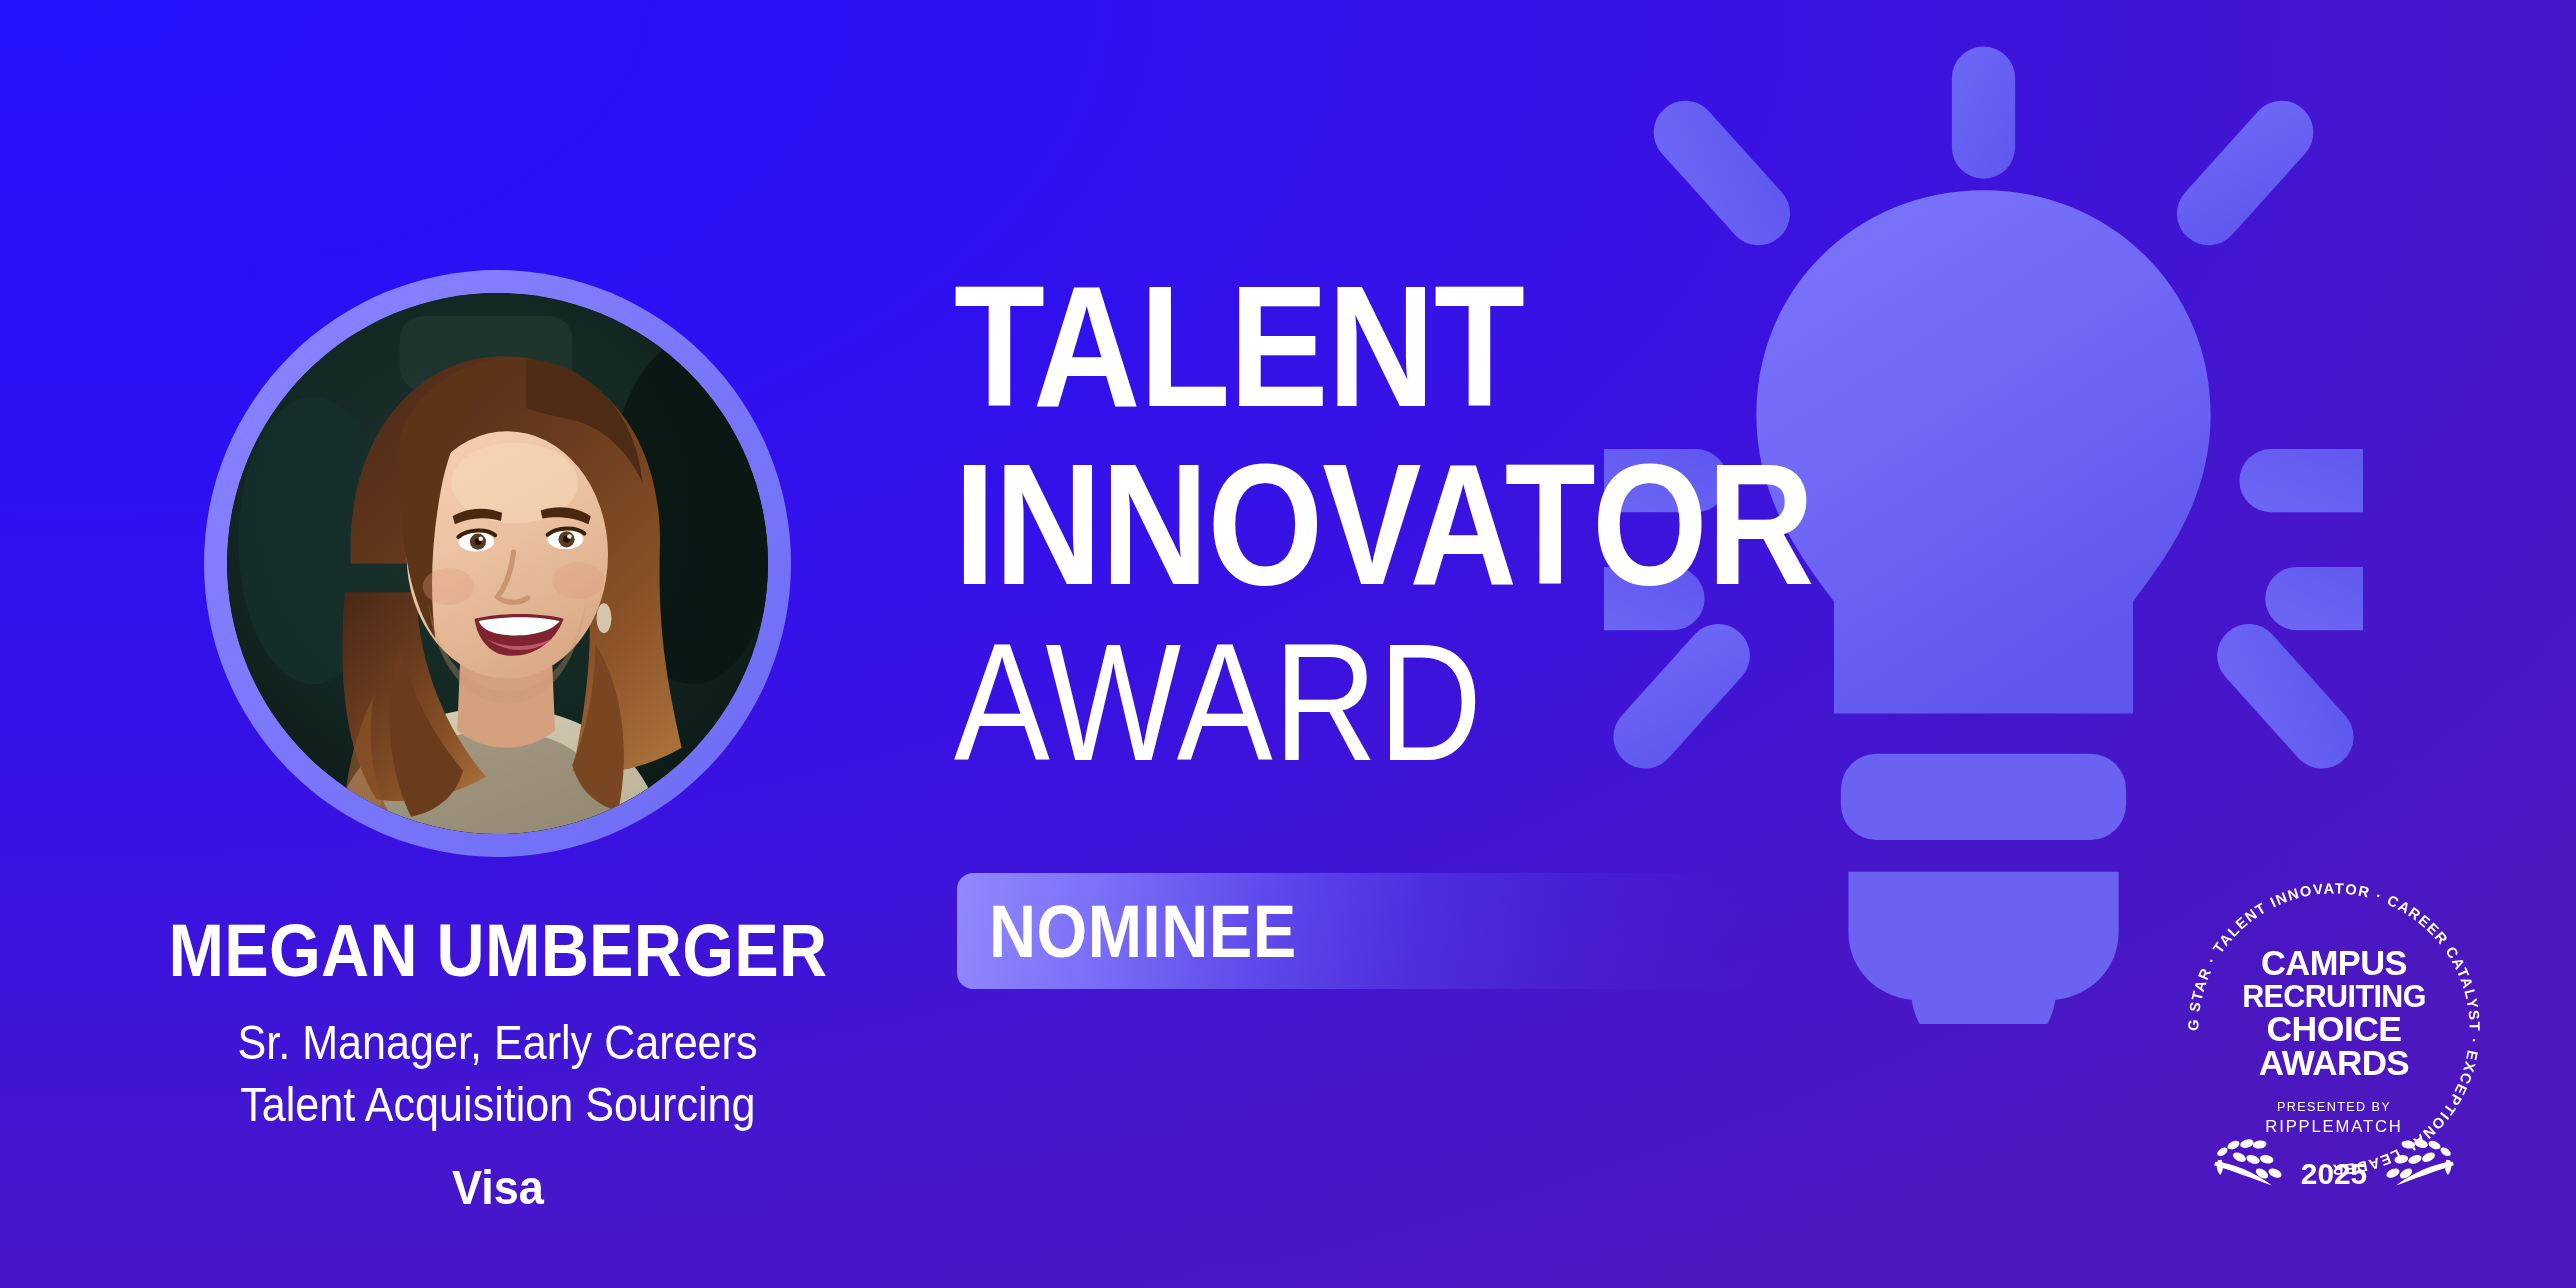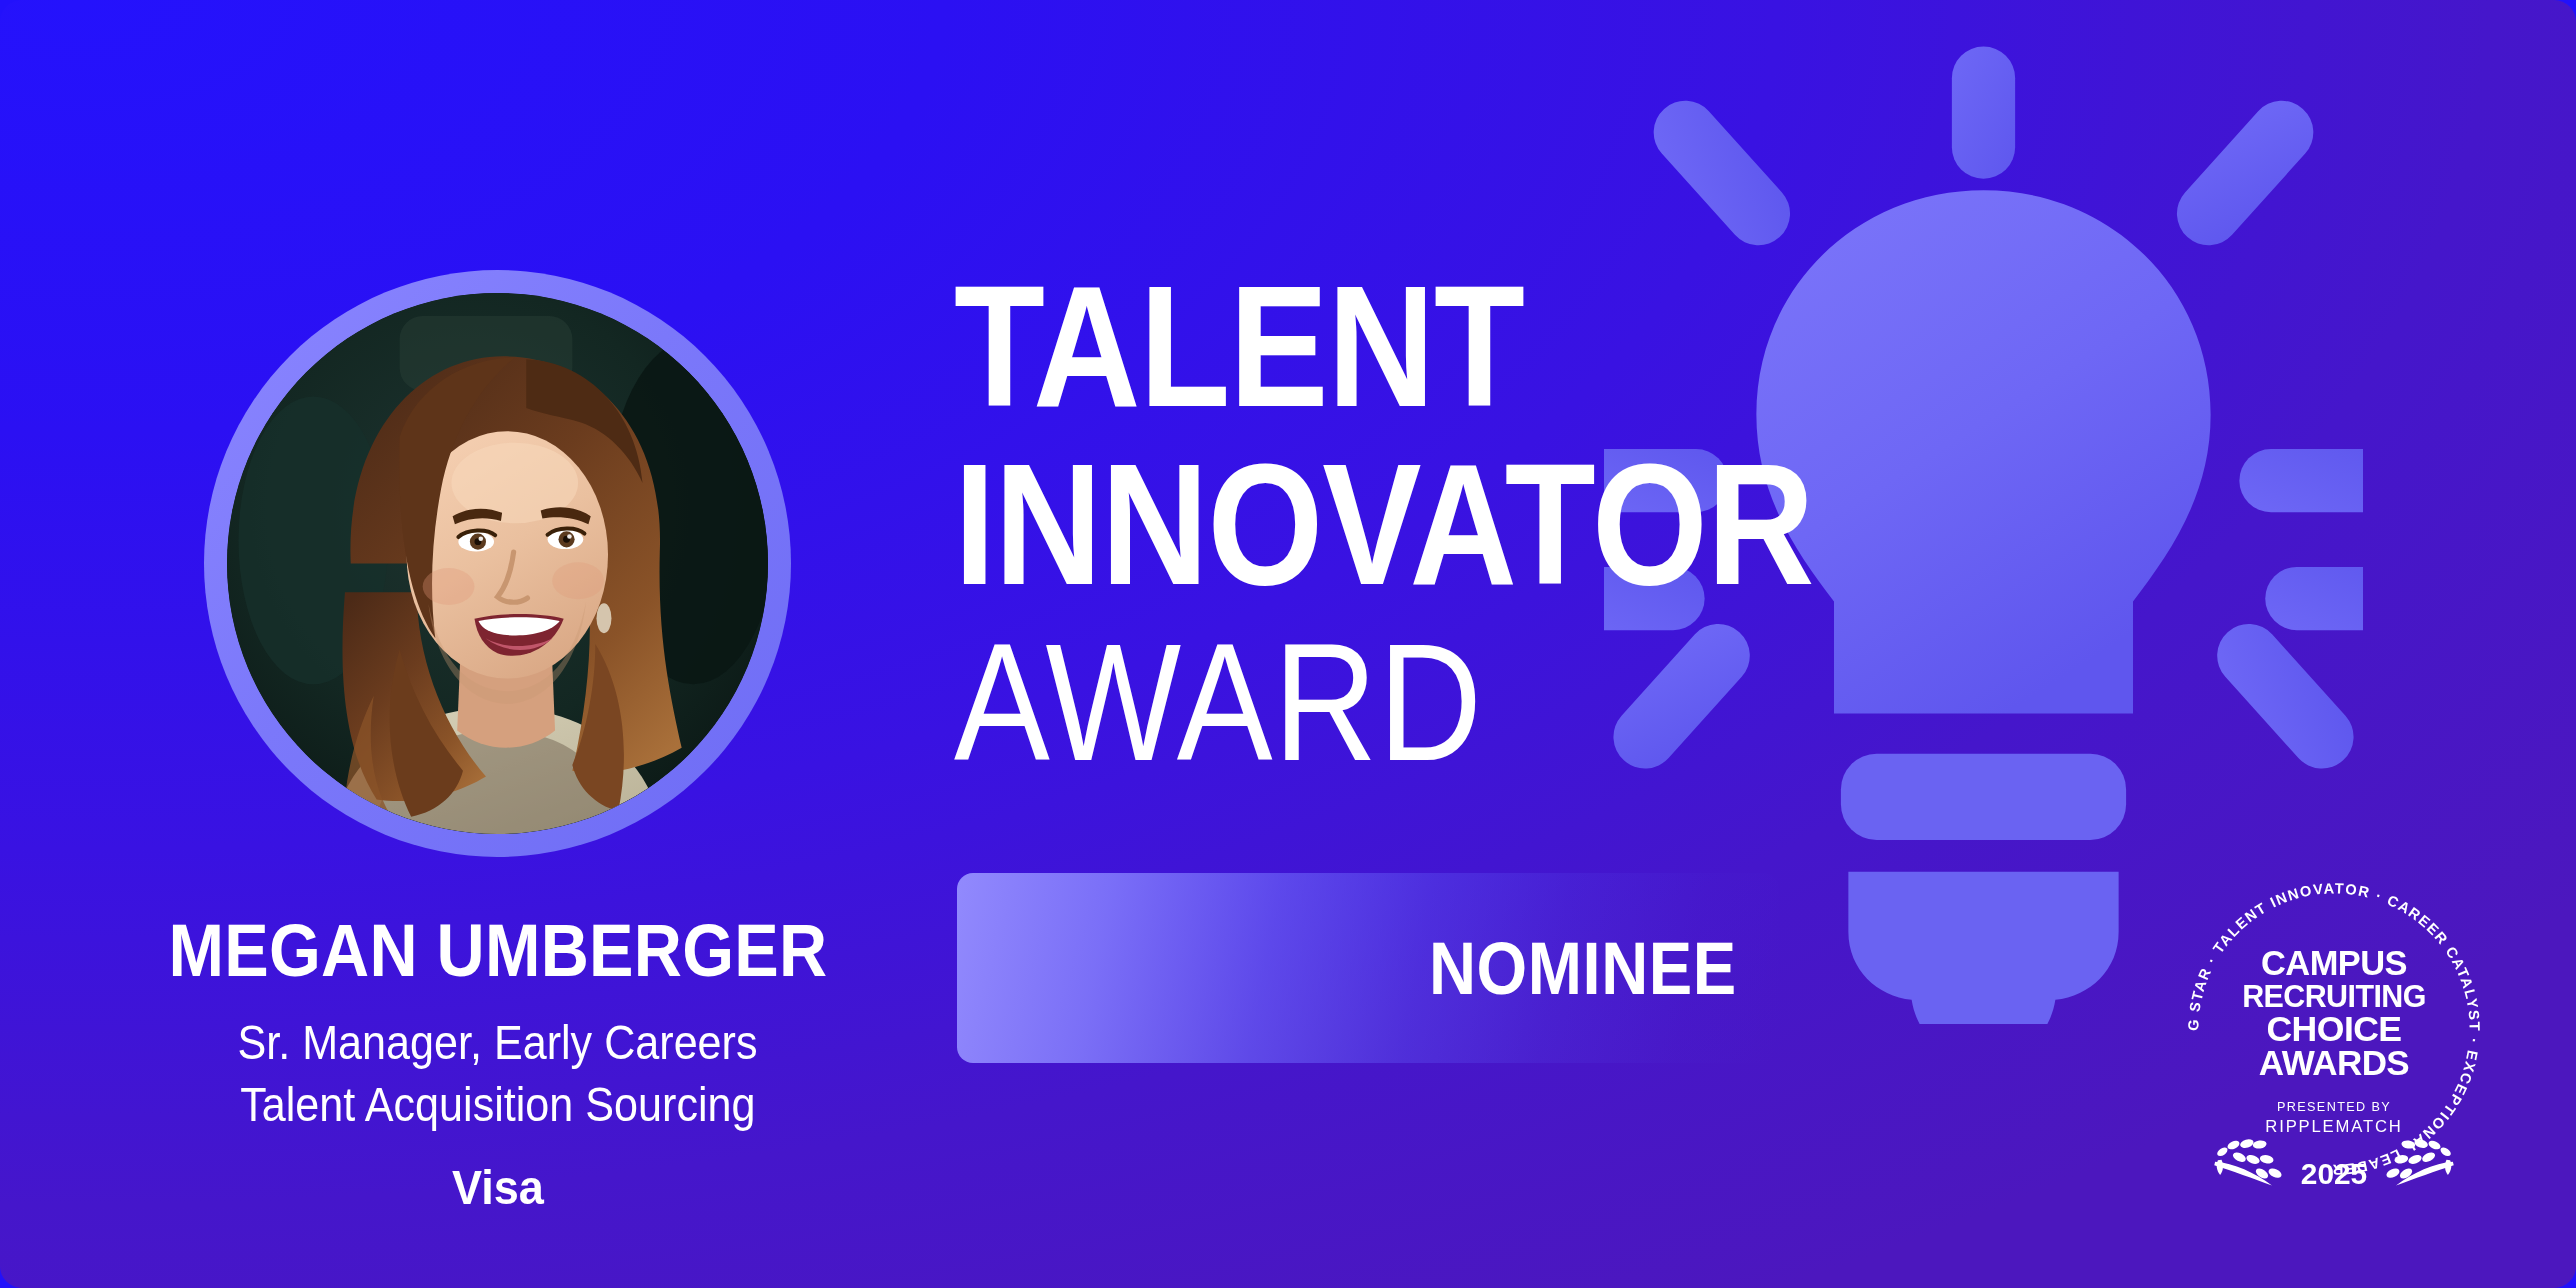--- a/index.html
+++ b/index.html
@@ -6,21 +6,20 @@
   * { margin:0; padding:0; box-sizing:border-box; }
   html,body { width:2576px; height:1288px; overflow:hidden; background:#2211FB; }
   body { font-family:"Liberation Sans", sans-serif; }
 
   #card{
     position:relative;
     width:2576px; height:1288px;
     background:
       radial-gradient(120% 120% at 3% 0%, #2412FC 0%, #2B10F3 28%, #3912E2 55%, #4516CB 78%, #4C17BE 100%);
     overflow:hidden;
-    border-radius:22px;
   }
 
   
   #bulb-graphic{
     position:absolute; left:1604px; top:35px;
     width:759px; height:989px;
     pointer-events:none;
   }
 
   
@@ -84,31 +83,31 @@
     font-weight:200; color:#FFFFFF;
     letter-spacing:1.2px;
     transform:scaleX(0.86); transform-origin:left center;
     white-space:nowrap;
     margin-top:10.4px;
   }
 
   
   #nominee-pill{
     position:absolute; left:957px; top:873px;
-    width:822px; height:190px;
+    width:822px; height:116px;
     border-radius:16px;
     background:linear-gradient(100deg,
       rgba(150,144,255,0.95) 0%,
       rgba(132,126,253,0.86) 18%,
       rgba(110,104,250,0.62) 38%,
       rgba(96,90,246,0.36) 56%,
       rgba(90,84,242,0.16) 72%,
       rgba(88,82,240,0.03) 88%,
       rgba(88,82,240,0.0) 100%);
-    display:flex; align-items:center;justify-content:flex-end;
+    display:flex; align-items:center;
   }
   #nominee-label{
     margin-left:32px;
     font-size:74px; font-weight:700; color:#FFFFFF;
     letter-spacing:0.6px;
     transform:scaleX(0.88); transform-origin:left center;
     white-space:nowrap;
   }
 
   

